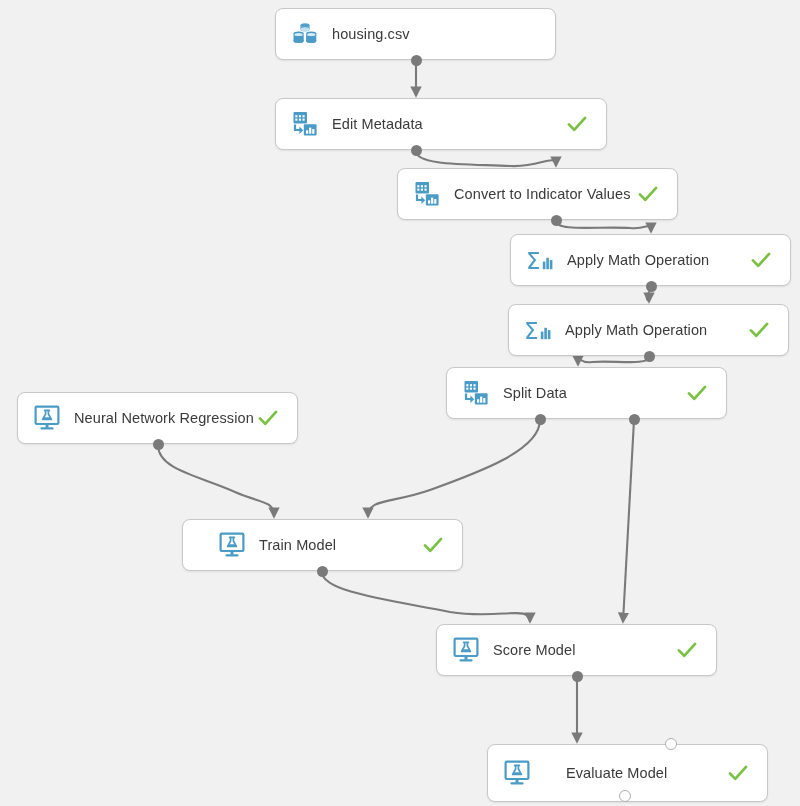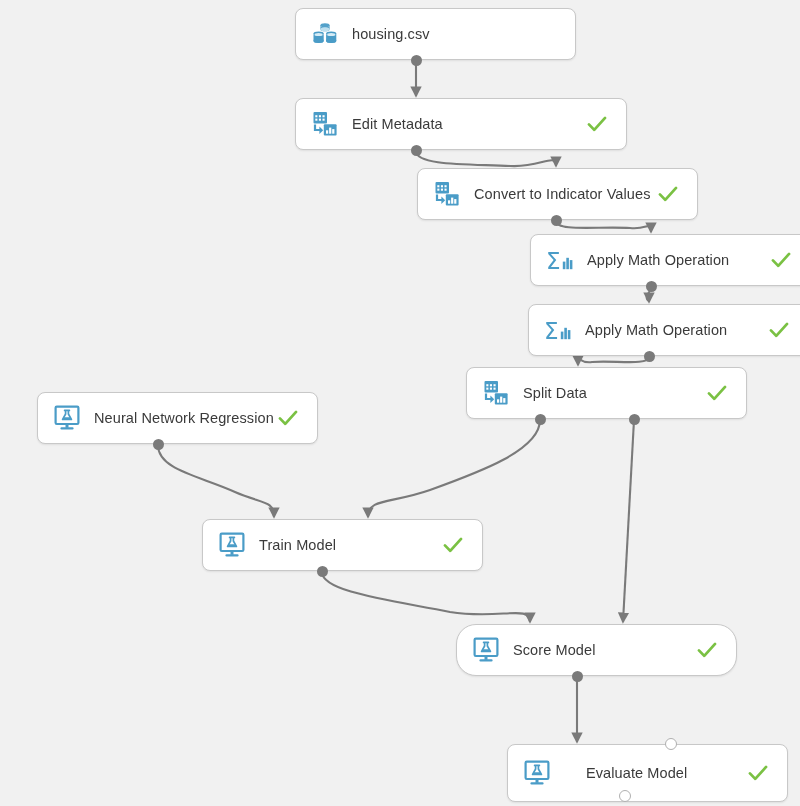--- a/index.html
+++ b/index.html
@@ -29,21 +29,20 @@
   }
   .node {
     position: absolute;
     box-sizing: border-box;
     background: #ffffff;
     border: 1px solid #c8c8c8;
     border-radius: 8px;
     display: flex;
     align-items: center;
     box-shadow: 0 1px 2px rgba(0,0,0,0.08);
-    margin-left: 20px;
   }
   .node-icon {
     flex: 0 0 auto;
     width: 30px;
     height: 30px;
     margin-left: 14px;
     display: flex;
     align-items: center;
     justify-content: center;
   }
@@ -264,39 +263,39 @@
       <rect x="8.4" y="24.2" width="13.2" height="2.4" rx="1.1" fill="#4a9cc7"></rect>
     </svg>
       </div>
       <div class="node-label">Neural Network Regression</div>
       <div class="node-status">
         <svg viewBox="0 0 24 24" width="22" height="22">
             <path d="M3.2 12.4 L9.0 18.4 L20.8 5.4" stroke="#7ac143" stroke-width="3.0" fill="none" stroke-linecap="round" stroke-linejoin="round"></path>
           </svg>
       </div>
     </div>
-    <div class="node" style="left: 182px; top: 519px; width: 281px; height: 52px;">
+    <div class="node" style="left: 182px; top: 519px; width: 281px; height: 52px; padding-left: 20px;">
       <div class="node-icon">
     <svg viewBox="0 0 30 30" width="30" height="30">
       <rect x="3.6" y="3.6" width="22.8" height="17.4" rx="1.2" fill="none" stroke="#4a9cc7" stroke-width="2.2"></rect>
       <rect x="6.4" y="6.4" width="17.2" height="11.8" fill="#ffffff"></rect>
       <path d="M12.6 7.4 L17.4 7.4 M13.6 7.4 L13.6 11.0 L10.6 16.4 L19.4 16.4 L16.4 11.0 L16.4 7.4" stroke="#4a9cc7" stroke-width="1.7" fill="none" stroke-linejoin="round" stroke-linecap="round"></path>
       <path d="M11.6 14.2 L18.4 14.2 L19.4 16.4 L10.6 16.4 Z" fill="#4a9cc7"></path>
       <rect x="13.5" y="21.0" width="3.0" height="3.8" fill="#4a9cc7"></rect>
       <rect x="8.4" y="24.2" width="13.2" height="2.4" rx="1.1" fill="#4a9cc7"></rect>
     </svg>
       </div>
       <div class="node-label">Train Model</div>
       <div class="node-status">
         <svg viewBox="0 0 24 24" width="22" height="22">
             <path d="M3.2 12.4 L9.0 18.4 L20.8 5.4" stroke="#7ac143" stroke-width="3.0" fill="none" stroke-linecap="round" stroke-linejoin="round"></path>
           </svg>
       </div>
     </div>
-    <div class="node" style="left: 436px; top: 624px; width: 281px; height: 52px; border-radius: 20px;">
+    <div class="node" style="left: 436px; top: 624px; width: 281px; height: 52px;">
       <div class="node-icon">
     <svg viewBox="0 0 30 30" width="30" height="30">
       <rect x="3.6" y="3.6" width="22.8" height="17.4" rx="1.2" fill="none" stroke="#4a9cc7" stroke-width="2.2"></rect>
       <rect x="6.4" y="6.4" width="17.2" height="11.8" fill="#ffffff"></rect>
       <path d="M12.6 7.4 L17.4 7.4 M13.6 7.4 L13.6 11.0 L10.6 16.4 L19.4 16.4 L16.4 11.0 L16.4 7.4" stroke="#4a9cc7" stroke-width="1.7" fill="none" stroke-linejoin="round" stroke-linecap="round"></path>
       <path d="M11.6 14.2 L18.4 14.2 L19.4 16.4 L10.6 16.4 Z" fill="#4a9cc7"></path>
       <rect x="13.5" y="21.0" width="3.0" height="3.8" fill="#4a9cc7"></rect>
       <rect x="8.4" y="24.2" width="13.2" height="2.4" rx="1.1" fill="#4a9cc7"></rect>
     </svg>
       </div>

